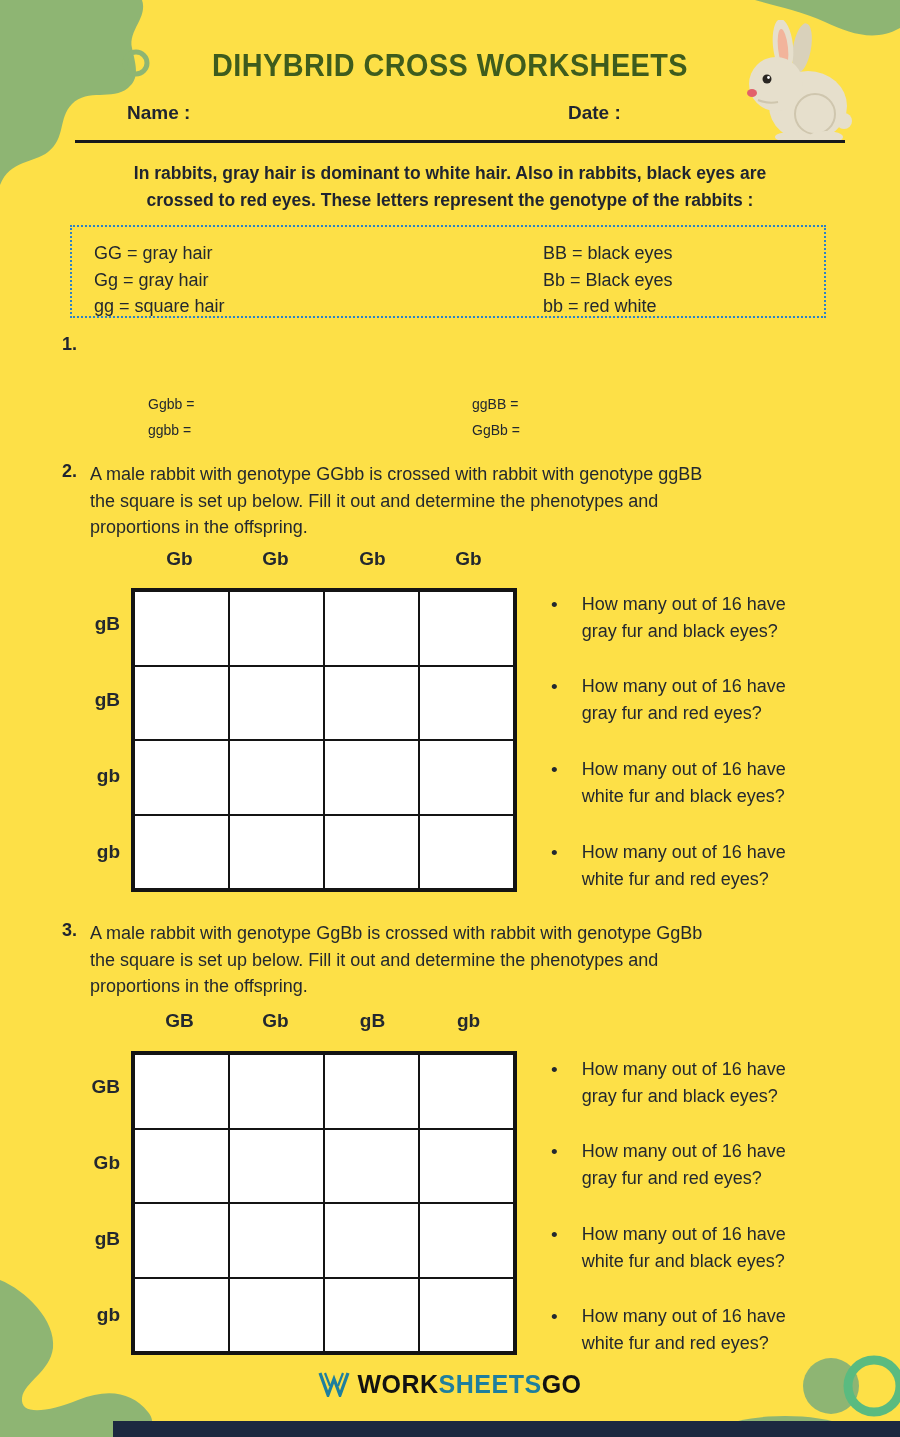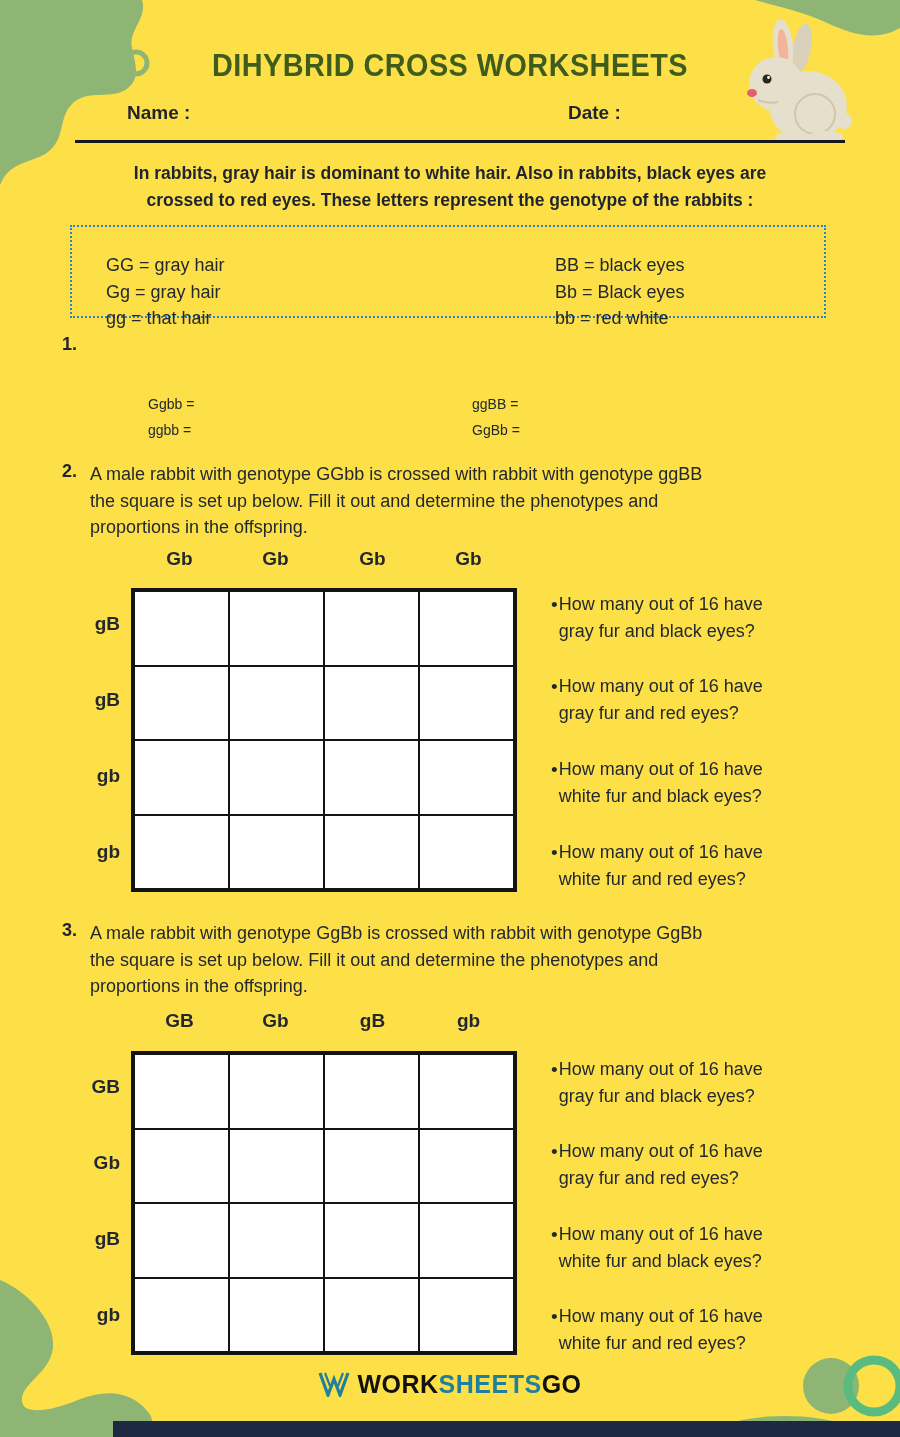--- a/index.html
+++ b/index.html
@@ -16,40 +16,40 @@
   .field-label{position:absolute;font-size:19px;font-weight:700;color:#1f2430;}
   .header-rule{position:absolute;left:75px;top:140px;width:770px;height:3px;background:#17191c;}
 
   
   .intro{position:absolute;left:0;right:0;top:160px;text-align:center;
          font-size:17.5px;font-weight:700;line-height:27px;color:#1f2430;}
 
   
   .legend-box{position:absolute;left:70px;top:225px;width:756px;height:93px;
               border:2px dotted #2e82c6;box-sizing:border-box;}
-  .legend-col{position:absolute;top:9px;margin:16px;padding:0;list-style:none;
+  .legend-col{position:absolute;top:9px;margin:4px;padding:0;list-style:none;
               font-size:18px;line-height:26.5px;color:#23282f;}
   .legend-col.left{left:18px;}
   .legend-col.right{left:467px;}
 
   
   .qnum{position:absolute;font-size:18px;font-weight:700;color:#1f2430;}
   .qtext{position:absolute;left:90px;font-size:18px;line-height:26.5px;color:#23282f;}
   .blank{position:absolute;font-size:14px;color:#23282f;}
 
   
   .colhead{position:absolute;width:97px;text-align:center;font-size:19px;font-weight:800;color:#23282f;}
   .rowhead{position:absolute;left:78px;width:42px;text-align:right;font-size:19px;font-weight:800;color:#23282f;}
   .pgrid{position:absolute;left:131px;width:386px;height:304px;box-sizing:border-box;
          border:3px solid #141414;display:grid;
          grid-template-columns:repeat(4,1fr);grid-template-rows:repeat(4,1fr);}
   .pcell{border:1.5px solid #141414;background:#ffffff;}
 
   
-  .bullet{position:absolute;left:551px;width:335px;display:flex;gap:1px;
+  .bullet{position:absolute;left:551px;width:335px;display:flex;gap:24px;
           font-size:18px;line-height:27px;color:#23282f;}
   .bullet .dot{font-size:19px;line-height:27px;}
   .bullet .dot::before{content:"\2022";}
 
   
   .footer-logo{position:absolute;left:0;right:0;top:1369px;height:30px;
                display:flex;align-items:center;justify-content:center;gap:7px;}
   .logo-text{font-size:25px;font-weight:800;letter-spacing:.5px;}
   .logo-black{color:#121212;}
   .logo-teal{color:#1e7f9e;}
@@ -100,21 +100,21 @@
 
   <div class="intro">
     <div>In rabbits, gray hair is dominant to white hair. Also in rabbits, black eyes are</div>
     <div>crossed to red eyes. These letters represent the genotype of the rabbits :</div>
   </div>
 
   <div class="legend-box">
     <ul class="legend-col left">
       <li>GG = gray hair</li>
       <li>Gg = gray hair</li>
-      <li>gg = that hair</li>
+      <li>gg = square hair</li>
     </ul>
     <ul class="legend-col right">
       <li>BB = black eyes</li>
       <li>Bb = Black eyes</li>
       <li>bb = red white</li>
     </ul>
   </div>
 
   <div class="qnum" style="left:62px;top:334px;">1.</div>
   <div class="blank" style="left:148px;top:396px;">Ggbb =</div>

